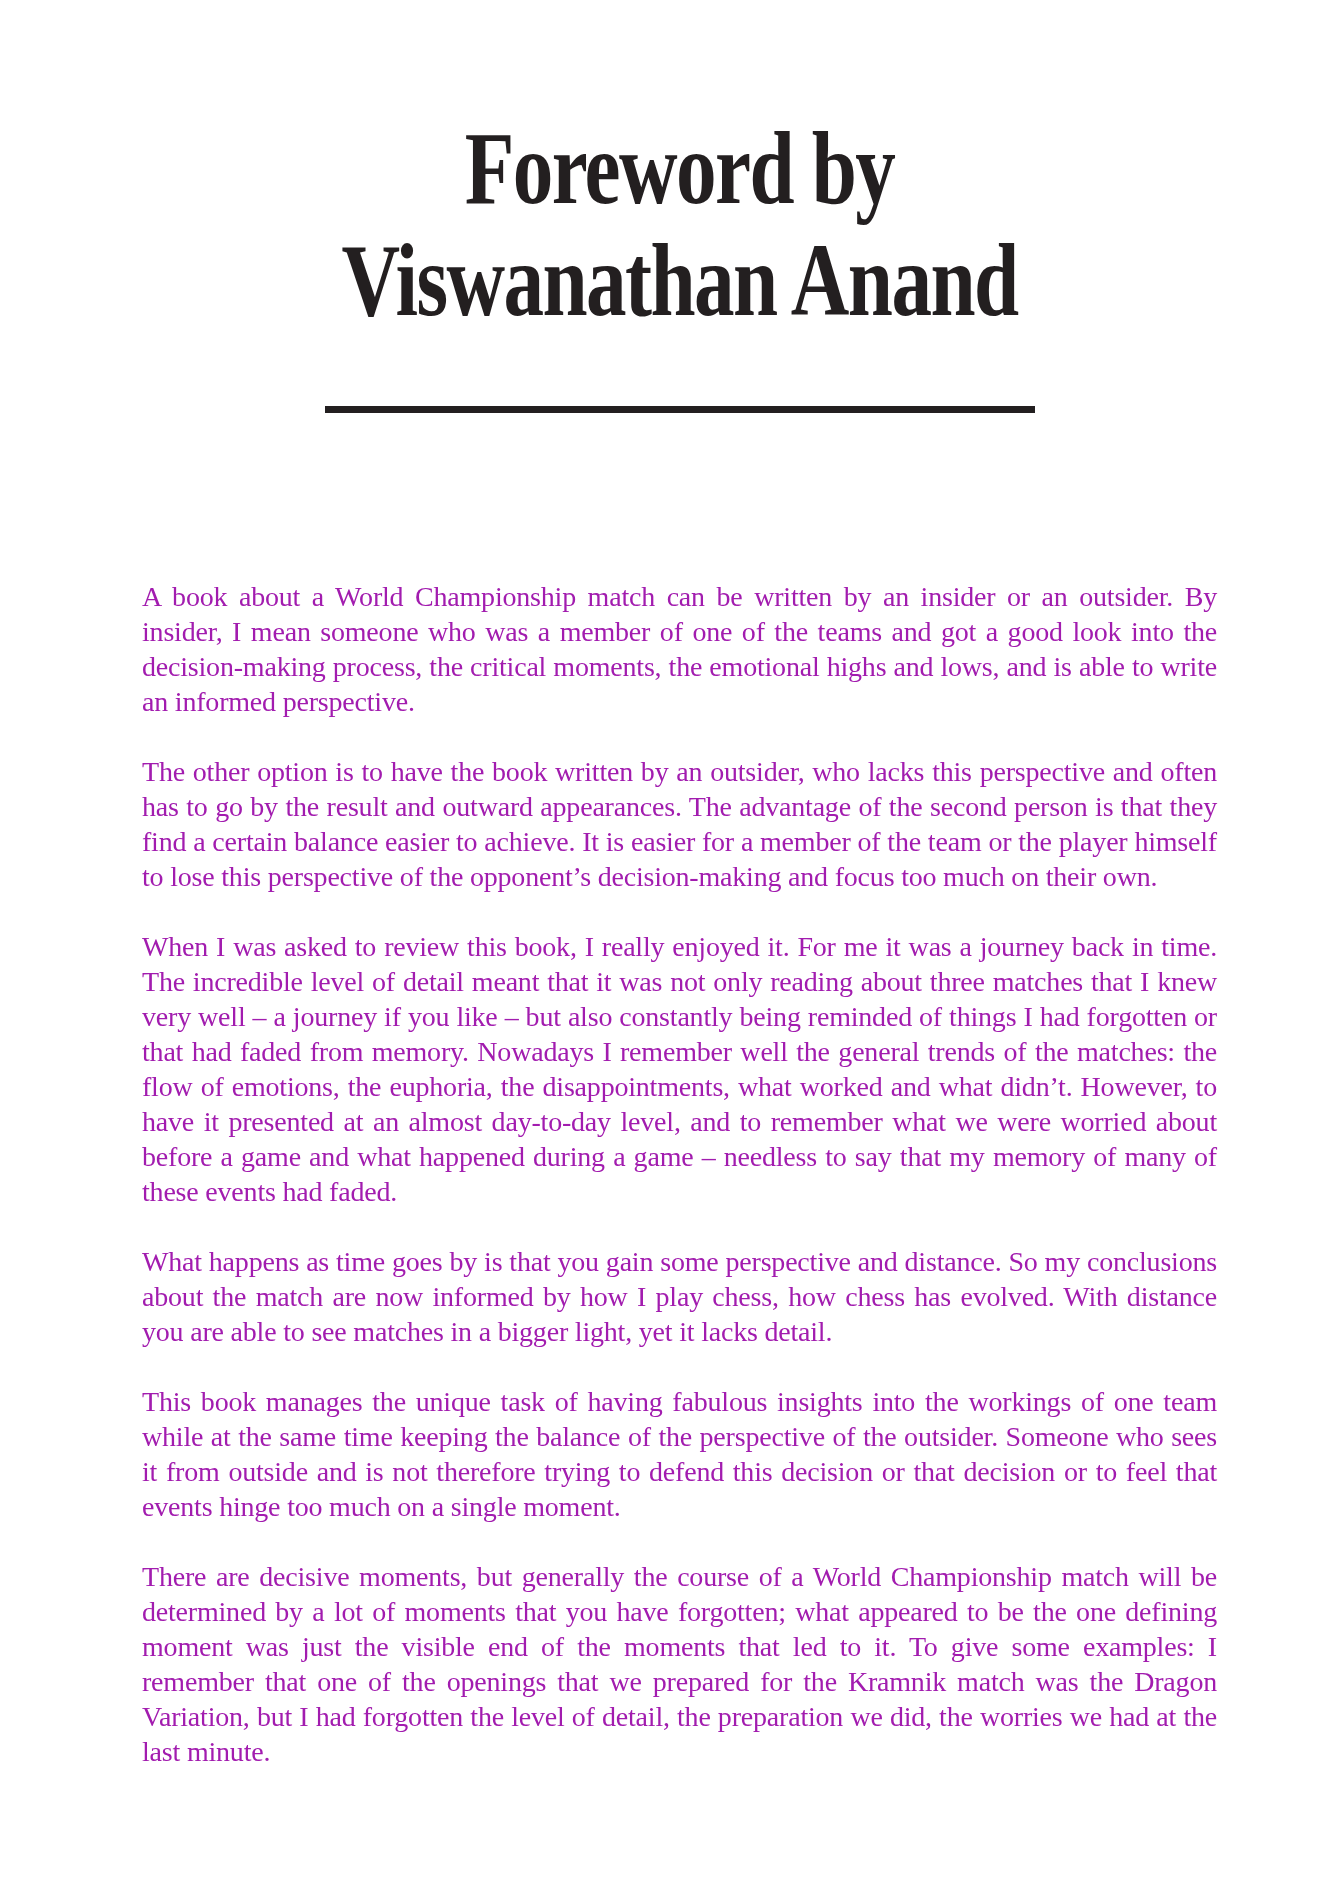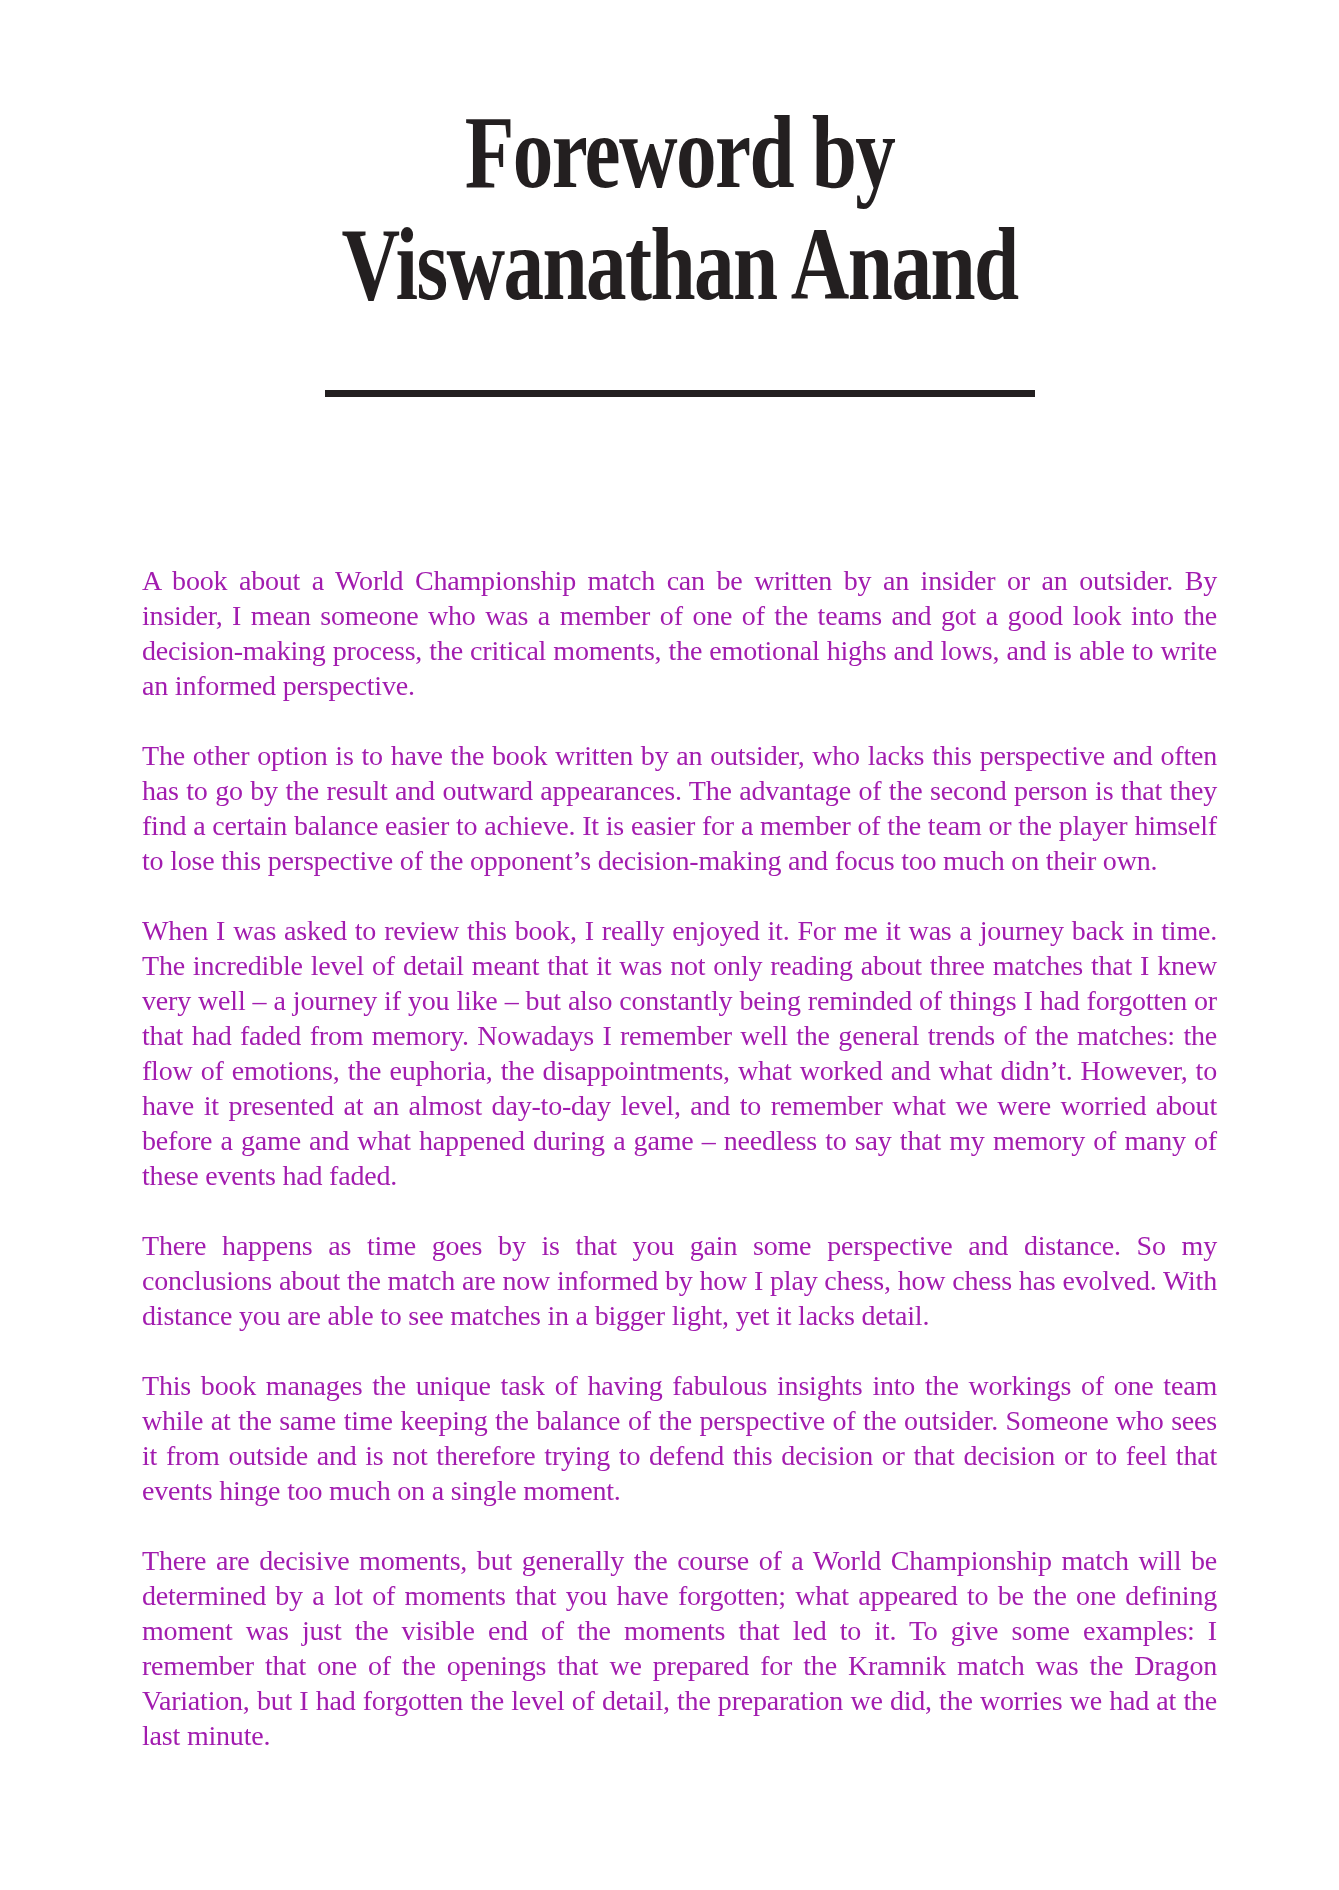--- a/index.html
+++ b/index.html
@@ -11,21 +11,21 @@
     position: relative;
     width: 1339px;
     height: 1890px;
     background: #ffffff;
     overflow: hidden;
     font-family: "Liberation Serif", serif;
   }
   .content {
     position: absolute;
     left: 142px;
-    top: 0;
+    top: 16px;
     width: 1075px;
   }
   .title-block {
     margin-top: 96px;
     text-align: center;
     color: #231f20;
     font-weight: bold;
     font-size: 104px;
     line-height: 112px;
     letter-spacing: -2px;
@@ -66,19 +66,19 @@
       <span class="title-line">Foreword by</span>
       <span class="title-line">Viswanathan Anand</span>
     </h1>
 
     <div class="title-rule"></div>
 
     <div class="body-text">
       <p>A book about a World Championship match can be written by an insider or an outsider. By insider, I mean someone who was a member of one of the teams and got a good look into the decision-making process, the critical moments, the emotional highs and lows, and is able to write an informed perspective.</p>
       <p>The other option is to have the book written by an outsider, who lacks this perspective and often has to go by the result and outward appearances. The advantage of the second person is that they find a certain balance easier to achieve. It is easier for a member of the team or the player himself to lose this perspective of the opponent’s decision-making and focus too much on their own.</p>
       <p>When I was asked to review this book, I really enjoyed it. For me it was a journey back in time. The incredible level of detail meant that it was not only reading about three matches that I knew very well – a journey if you like – but also constantly being reminded of things I had forgotten or that had faded from memory. Nowadays I remember well the general trends of the matches: the flow of emotions, the euphoria, the disappointments, what worked and what didn’t. However, to have it presented at an almost day-to-day level, and to remember what we were worried about before a game and what happened during a game – needless to say that my memory of many of these events had faded.</p>
-      <p>There happens as time goes by is that you gain some perspective and distance. So my conclusions about the match are now informed by how I play chess, how chess has evolved. With distance you are able to see matches in a bigger light, yet it lacks detail.</p>
+      <p>What happens as time goes by is that you gain some perspective and distance. So my conclusions about the match are now informed by how I play chess, how chess has evolved. With distance you are able to see matches in a bigger light, yet it lacks detail.</p>
       <p>This book manages the unique task of having fabulous insights into the workings of one team while at the same time keeping the balance of the perspective of the outsider. Someone who sees it from outside and is not therefore trying to defend this decision or that decision or to feel that events hinge too much on a single moment.</p>
       <p>There are decisive moments, but generally the course of a World Championship match will be determined by a lot of moments that you have forgotten; what appeared to be the one defining moment was just the visible end of the moments that led to it. To give some examples: I remember that one of the openings that we prepared for the Kramnik match was the Dragon Variation, but I had forgotten the level of detail, the preparation we did, the worries we had at the last minute.</p>
     </div>
 
   </div>
 </div>
 
 </body></html>

